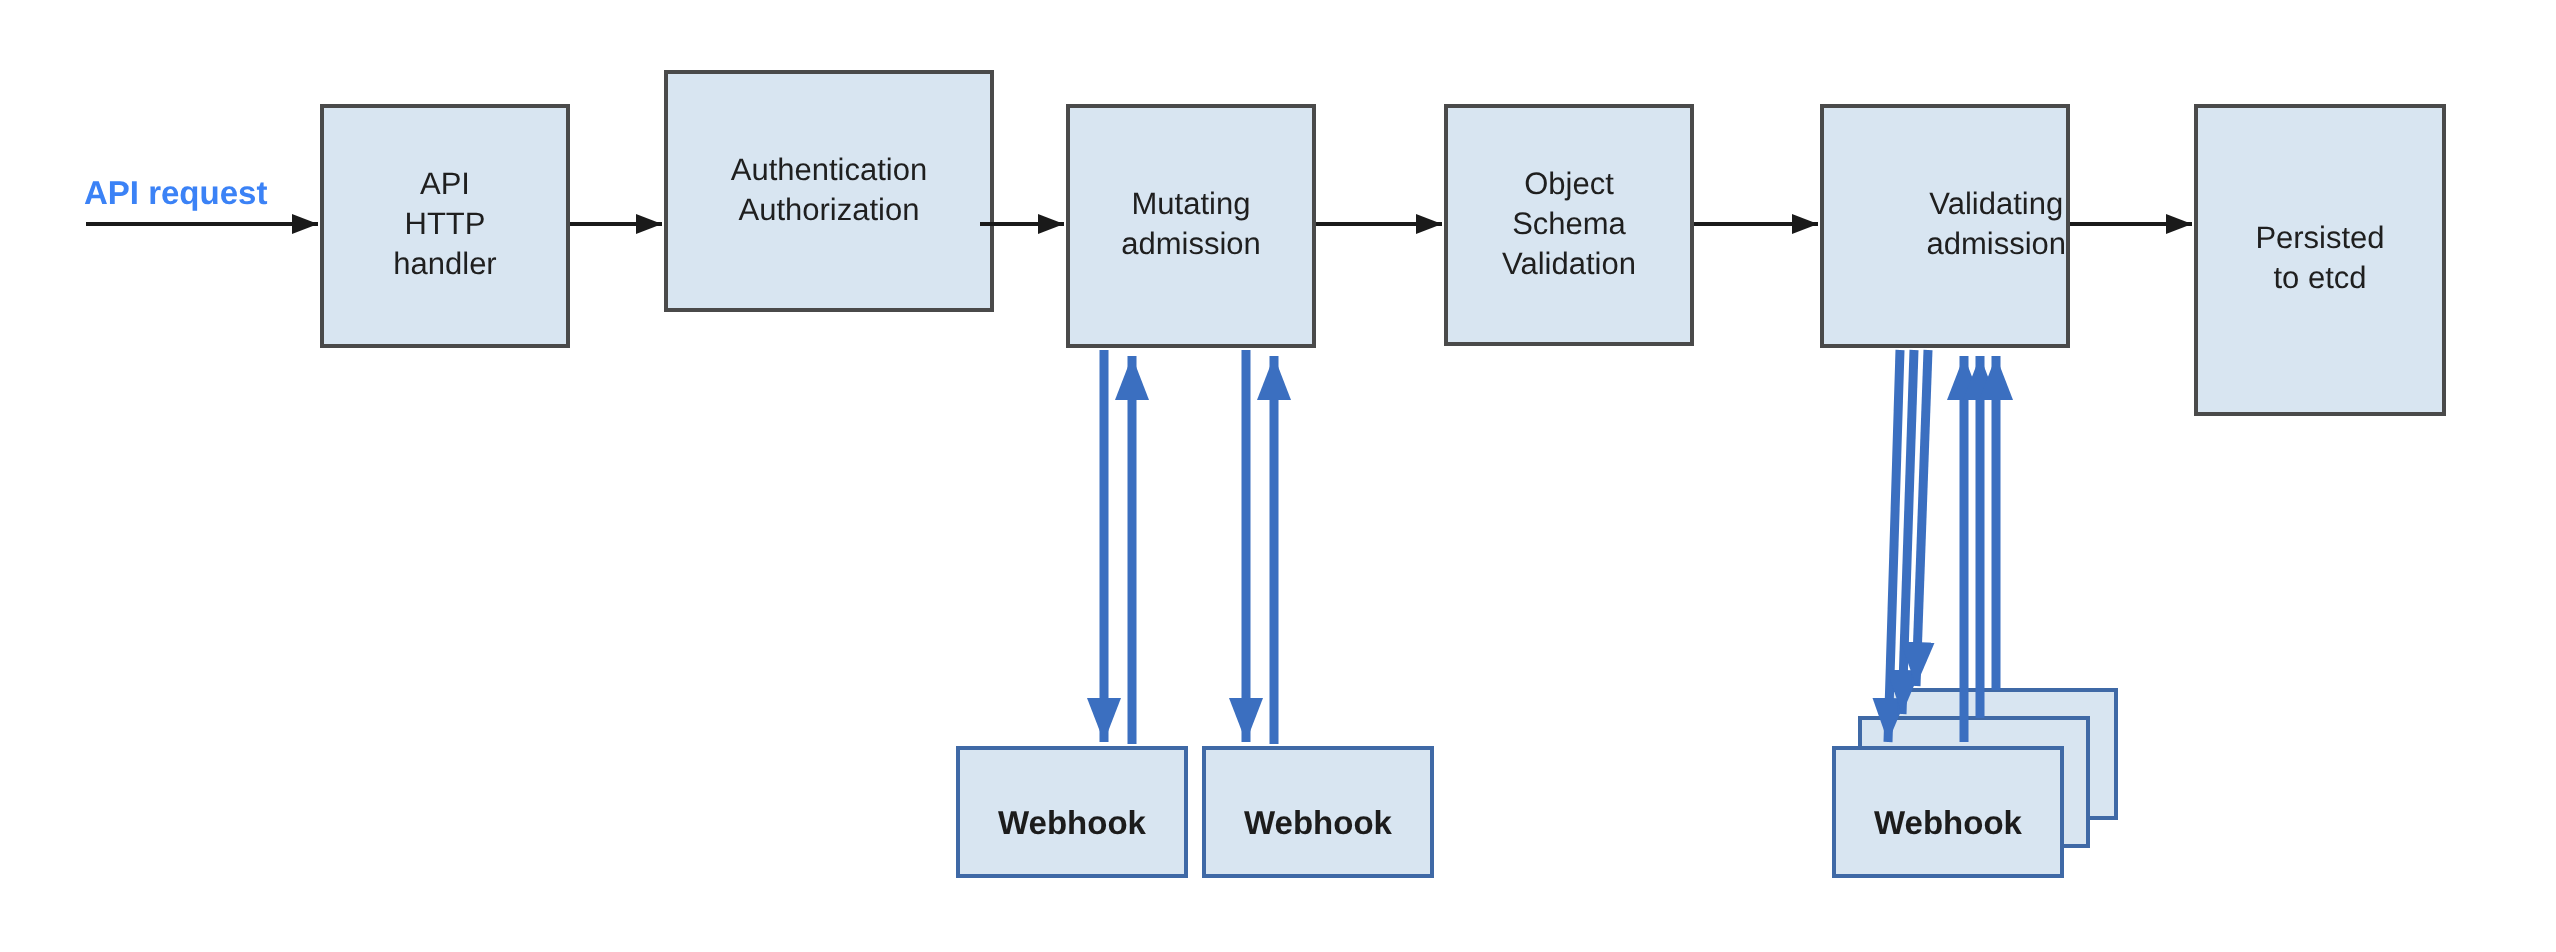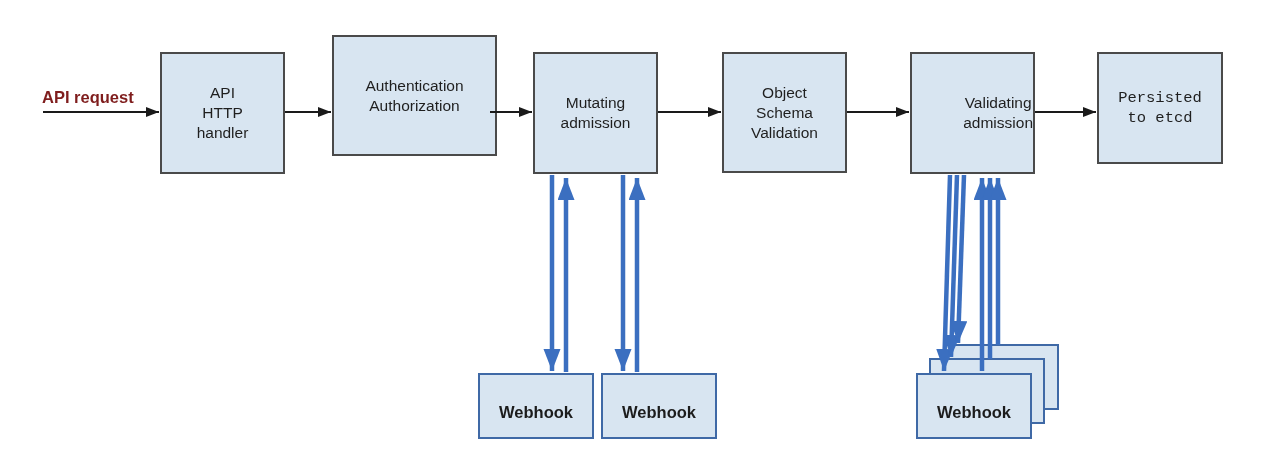--- a/index.html
+++ b/index.html
@@ -48,35 +48,35 @@
     color: #1c1c1c;
     white-space: nowrap;
     margin-top: 12px;
   }
   
   .n1 { left: 160px;  top: 52px; width: 125px; height: 122px; }
   .n2 { left: 332px;  top: 35px; width: 165px; height: 121px; }
   .n3 { left: 533px;  top: 52px; width: 125px; height: 122px; }
   .n4 { left: 722px;  top: 52px; width: 125px; height: 121px; }
   .n5 { left: 910px;  top: 52px; width: 125px; height: 122px; justify-content: flex-end; }
-  .n6 { left: 1097px; top: 52px; width: 126px; height: 112px; font-family: Liberation Mono, monospace; }
+  .n6 { left: 1097px; top: 52px; width: 126px; height: 156px; }
   
   .wm1 { left: 478px; top: 373px; }
   .wm2 { left: 601px; top: 373px; }
   
   .wv-back  { left: 943px; top: 344px; }
   .wv-mid   { left: 929px; top: 358px; }
   .wv-front { left: 916px; top: 373px; }
   .api-label {
     position: absolute;
     left: 42px;
     top: 88px;
     font-size: 16.5px;
     font-weight: 600;
-    color: #7f1d1d;
+    color: #3b82f6;
     white-space: nowrap;
   }
   svg.arrows {
     position: absolute;
     left: 0;
     top: 0;
     width: 1278px;
     height: 476px;
     pointer-events: none;
   }

